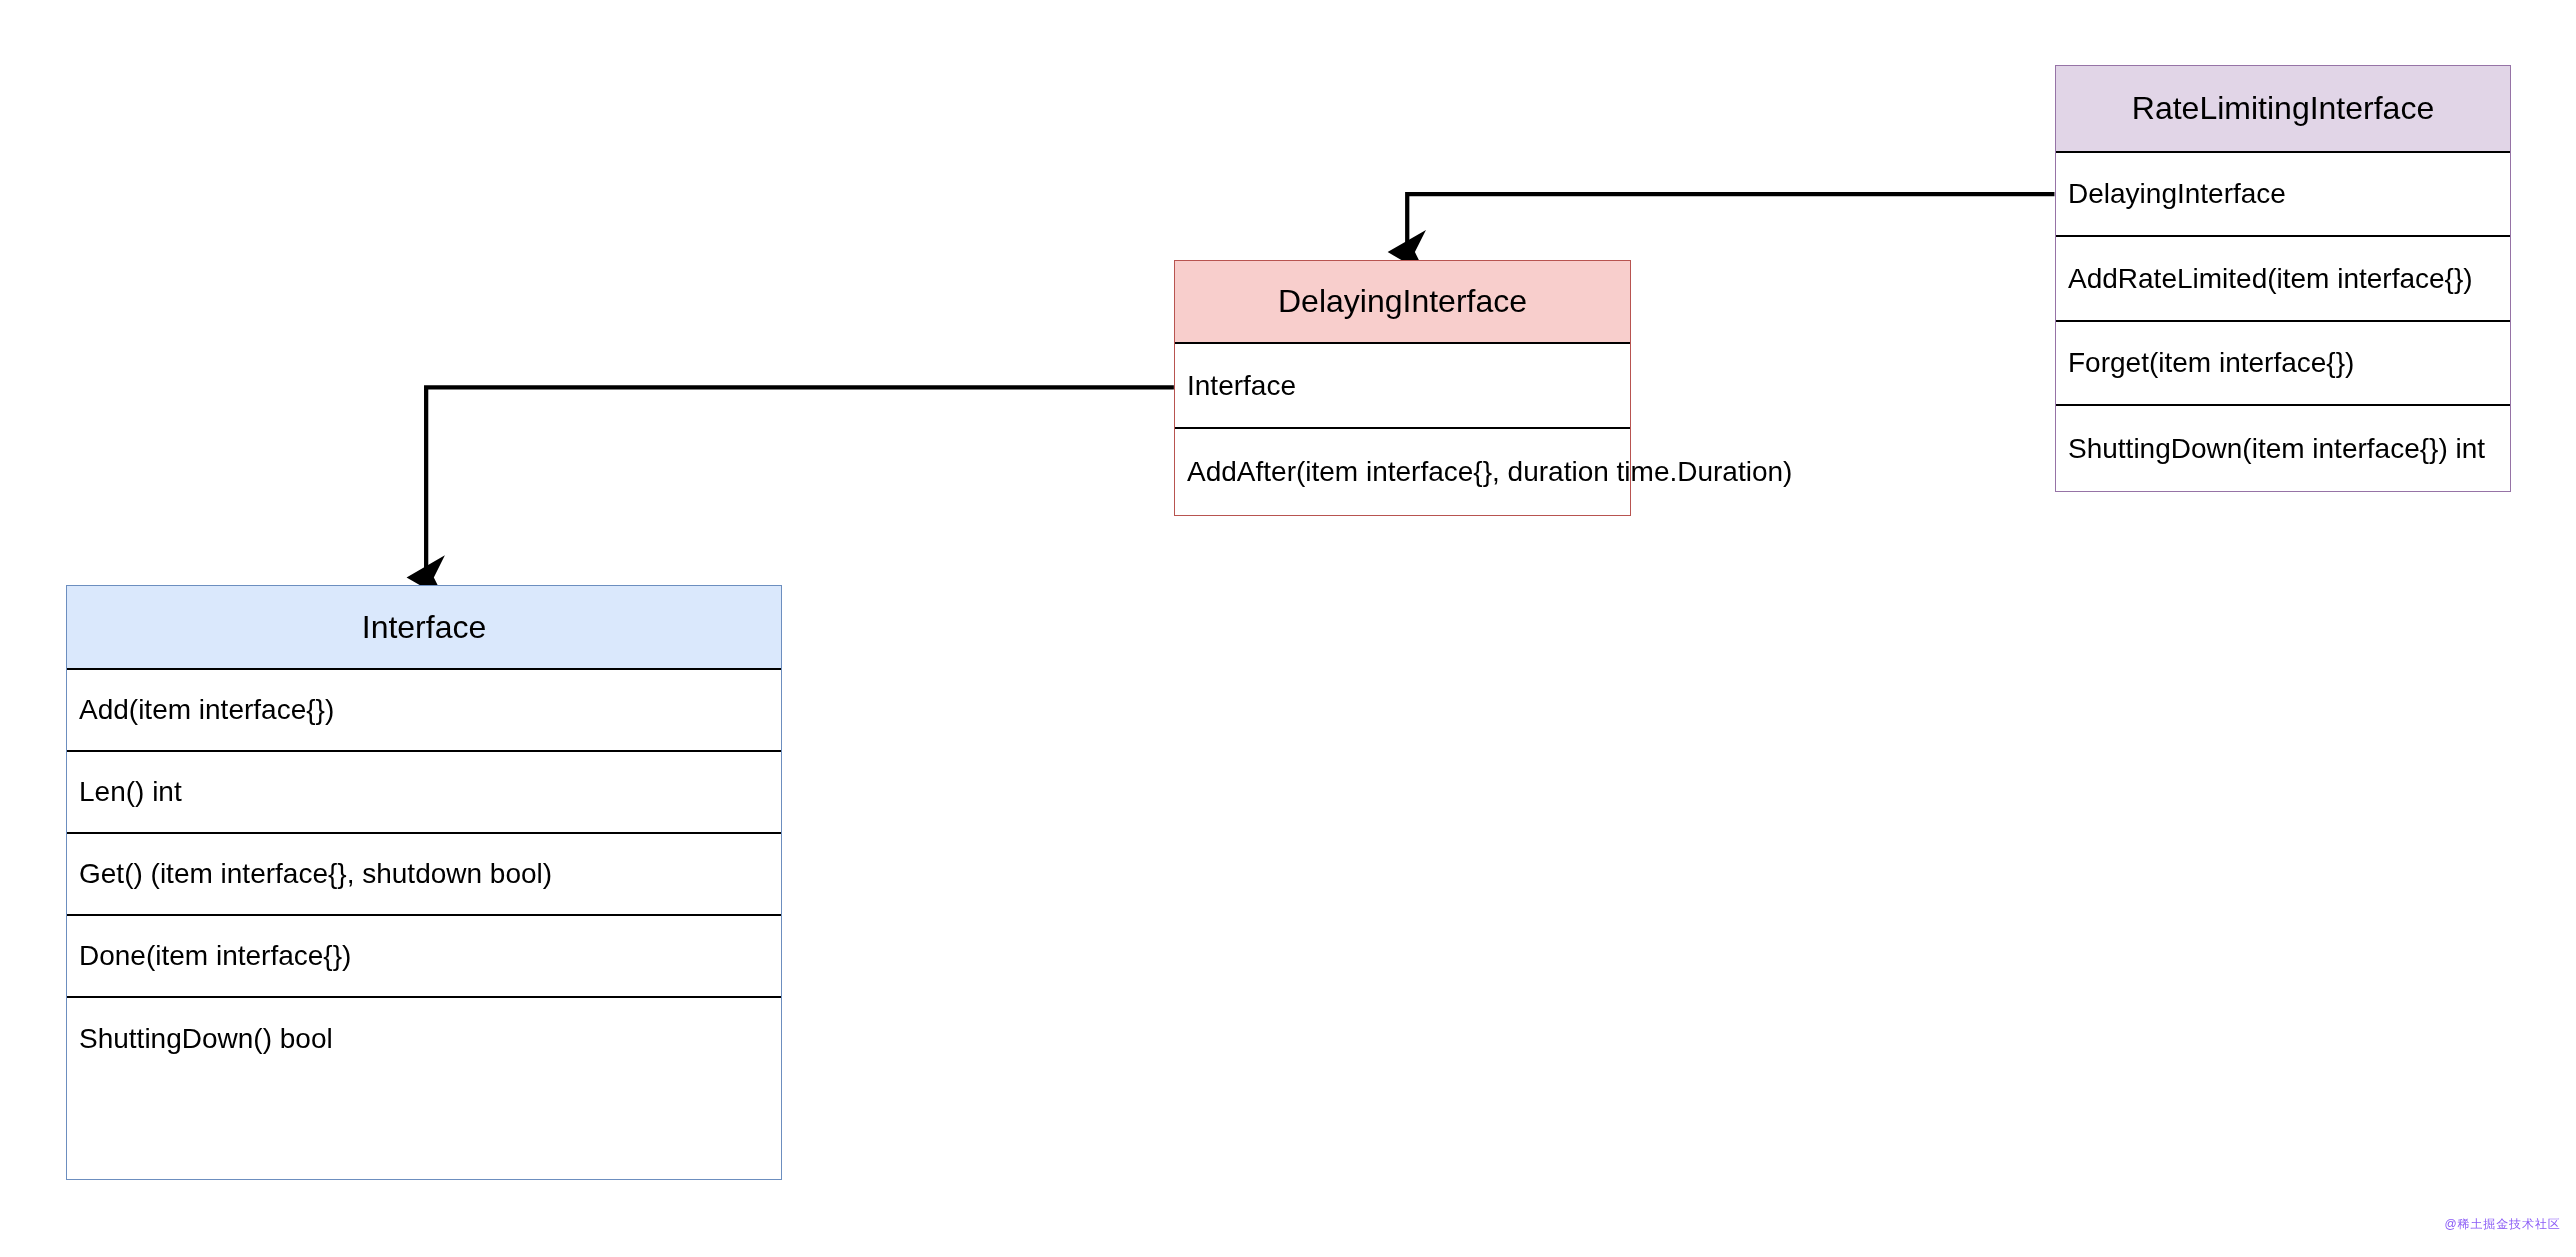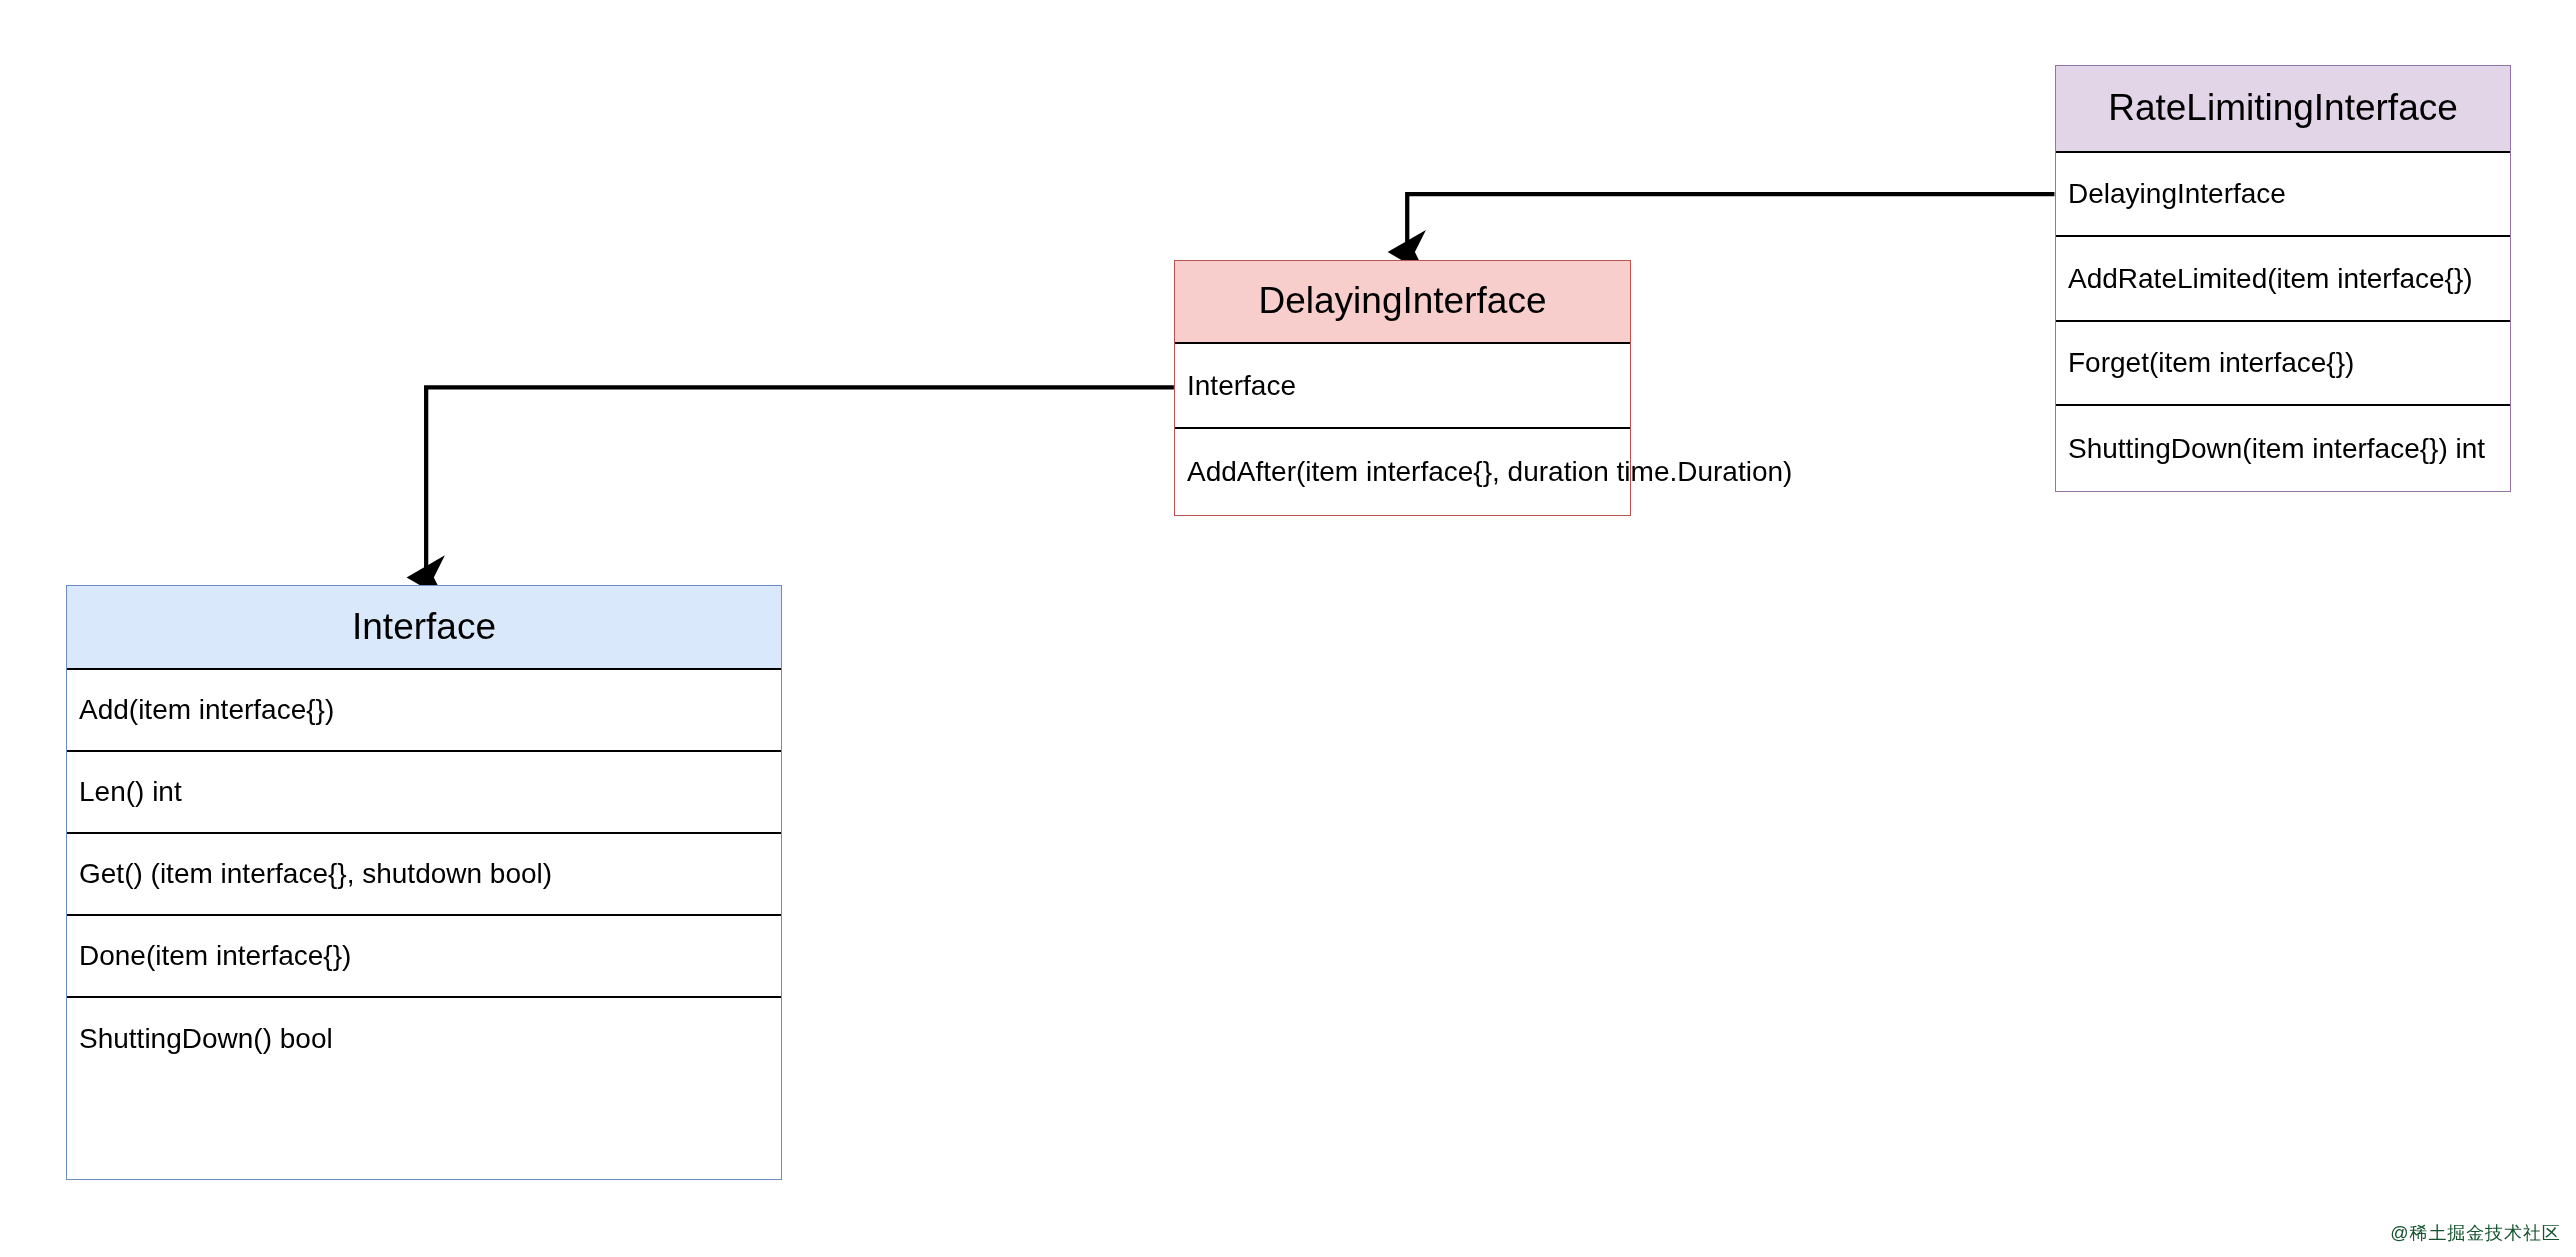--- a/index.html
+++ b/index.html
@@ -43,21 +43,21 @@
     background: #ffffff;
     display: flex;
     flex-direction: column;
   }
   .uml-header {
     box-sizing: border-box;
     display: flex;
     align-items: center;
     justify-content: center;
     border-bottom: 2.6px solid #000000;
-    font-size: 37px;
+    font-size: 32px;
     color: #000000;
     white-space: nowrap;
   }
   .uml-row {
     box-sizing: border-box;
     display: flex;
     align-items: center;
     padding-left: 12px;
     border-bottom: 2.6px solid #000000;
     font-size: 28px;
@@ -108,23 +108,23 @@
   #box-ratelimiting .uml-header {
     height: 87px;
     background: #e1d5e7;
   }
   #box-ratelimiting .uml-row { height: 85px; }
 
   
   #watermark {
     position: absolute;
     right: 15.3px;
-    bottom: 12px;
-    font-size: 18px;
-    color: #14532d;
+    bottom: 24px;
+    font-size: 12px;
+    color: #8b5cf6;
     letter-spacing: 0.9px;
     white-space: nowrap;
     user-select: none;
   }
 </style>
 </head>
 <body>
 
 <div id="canvas">
 

